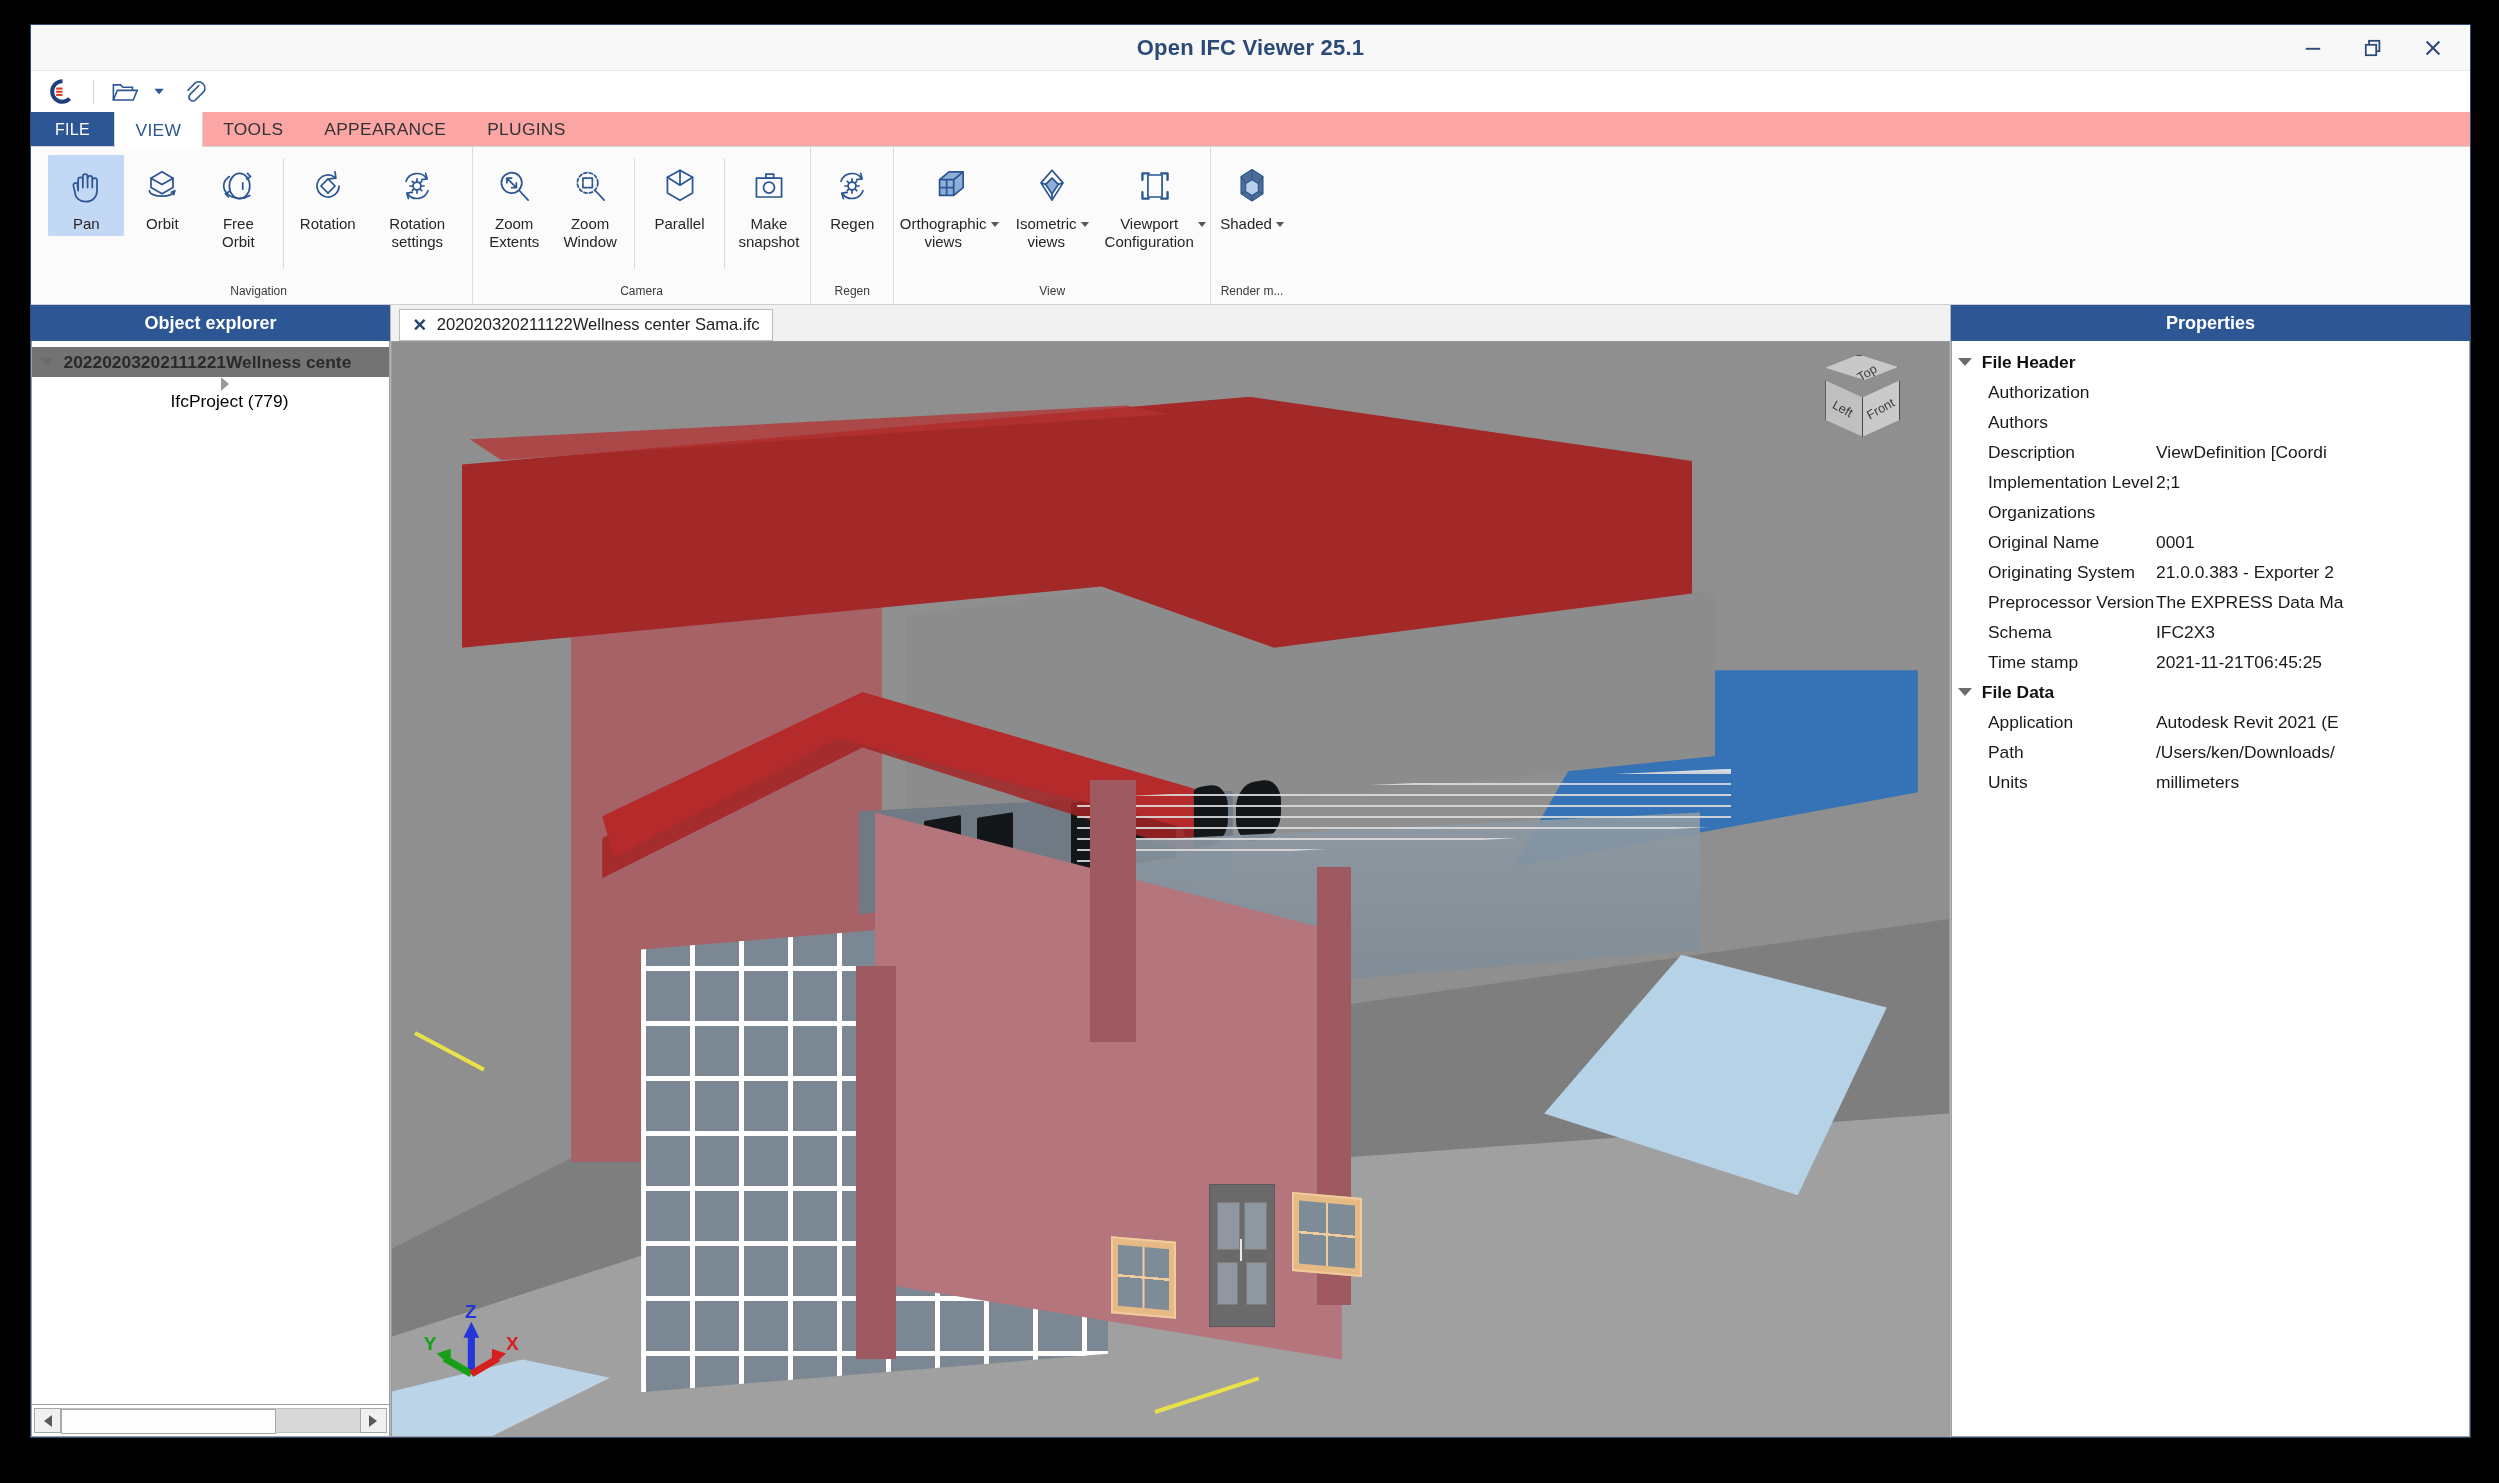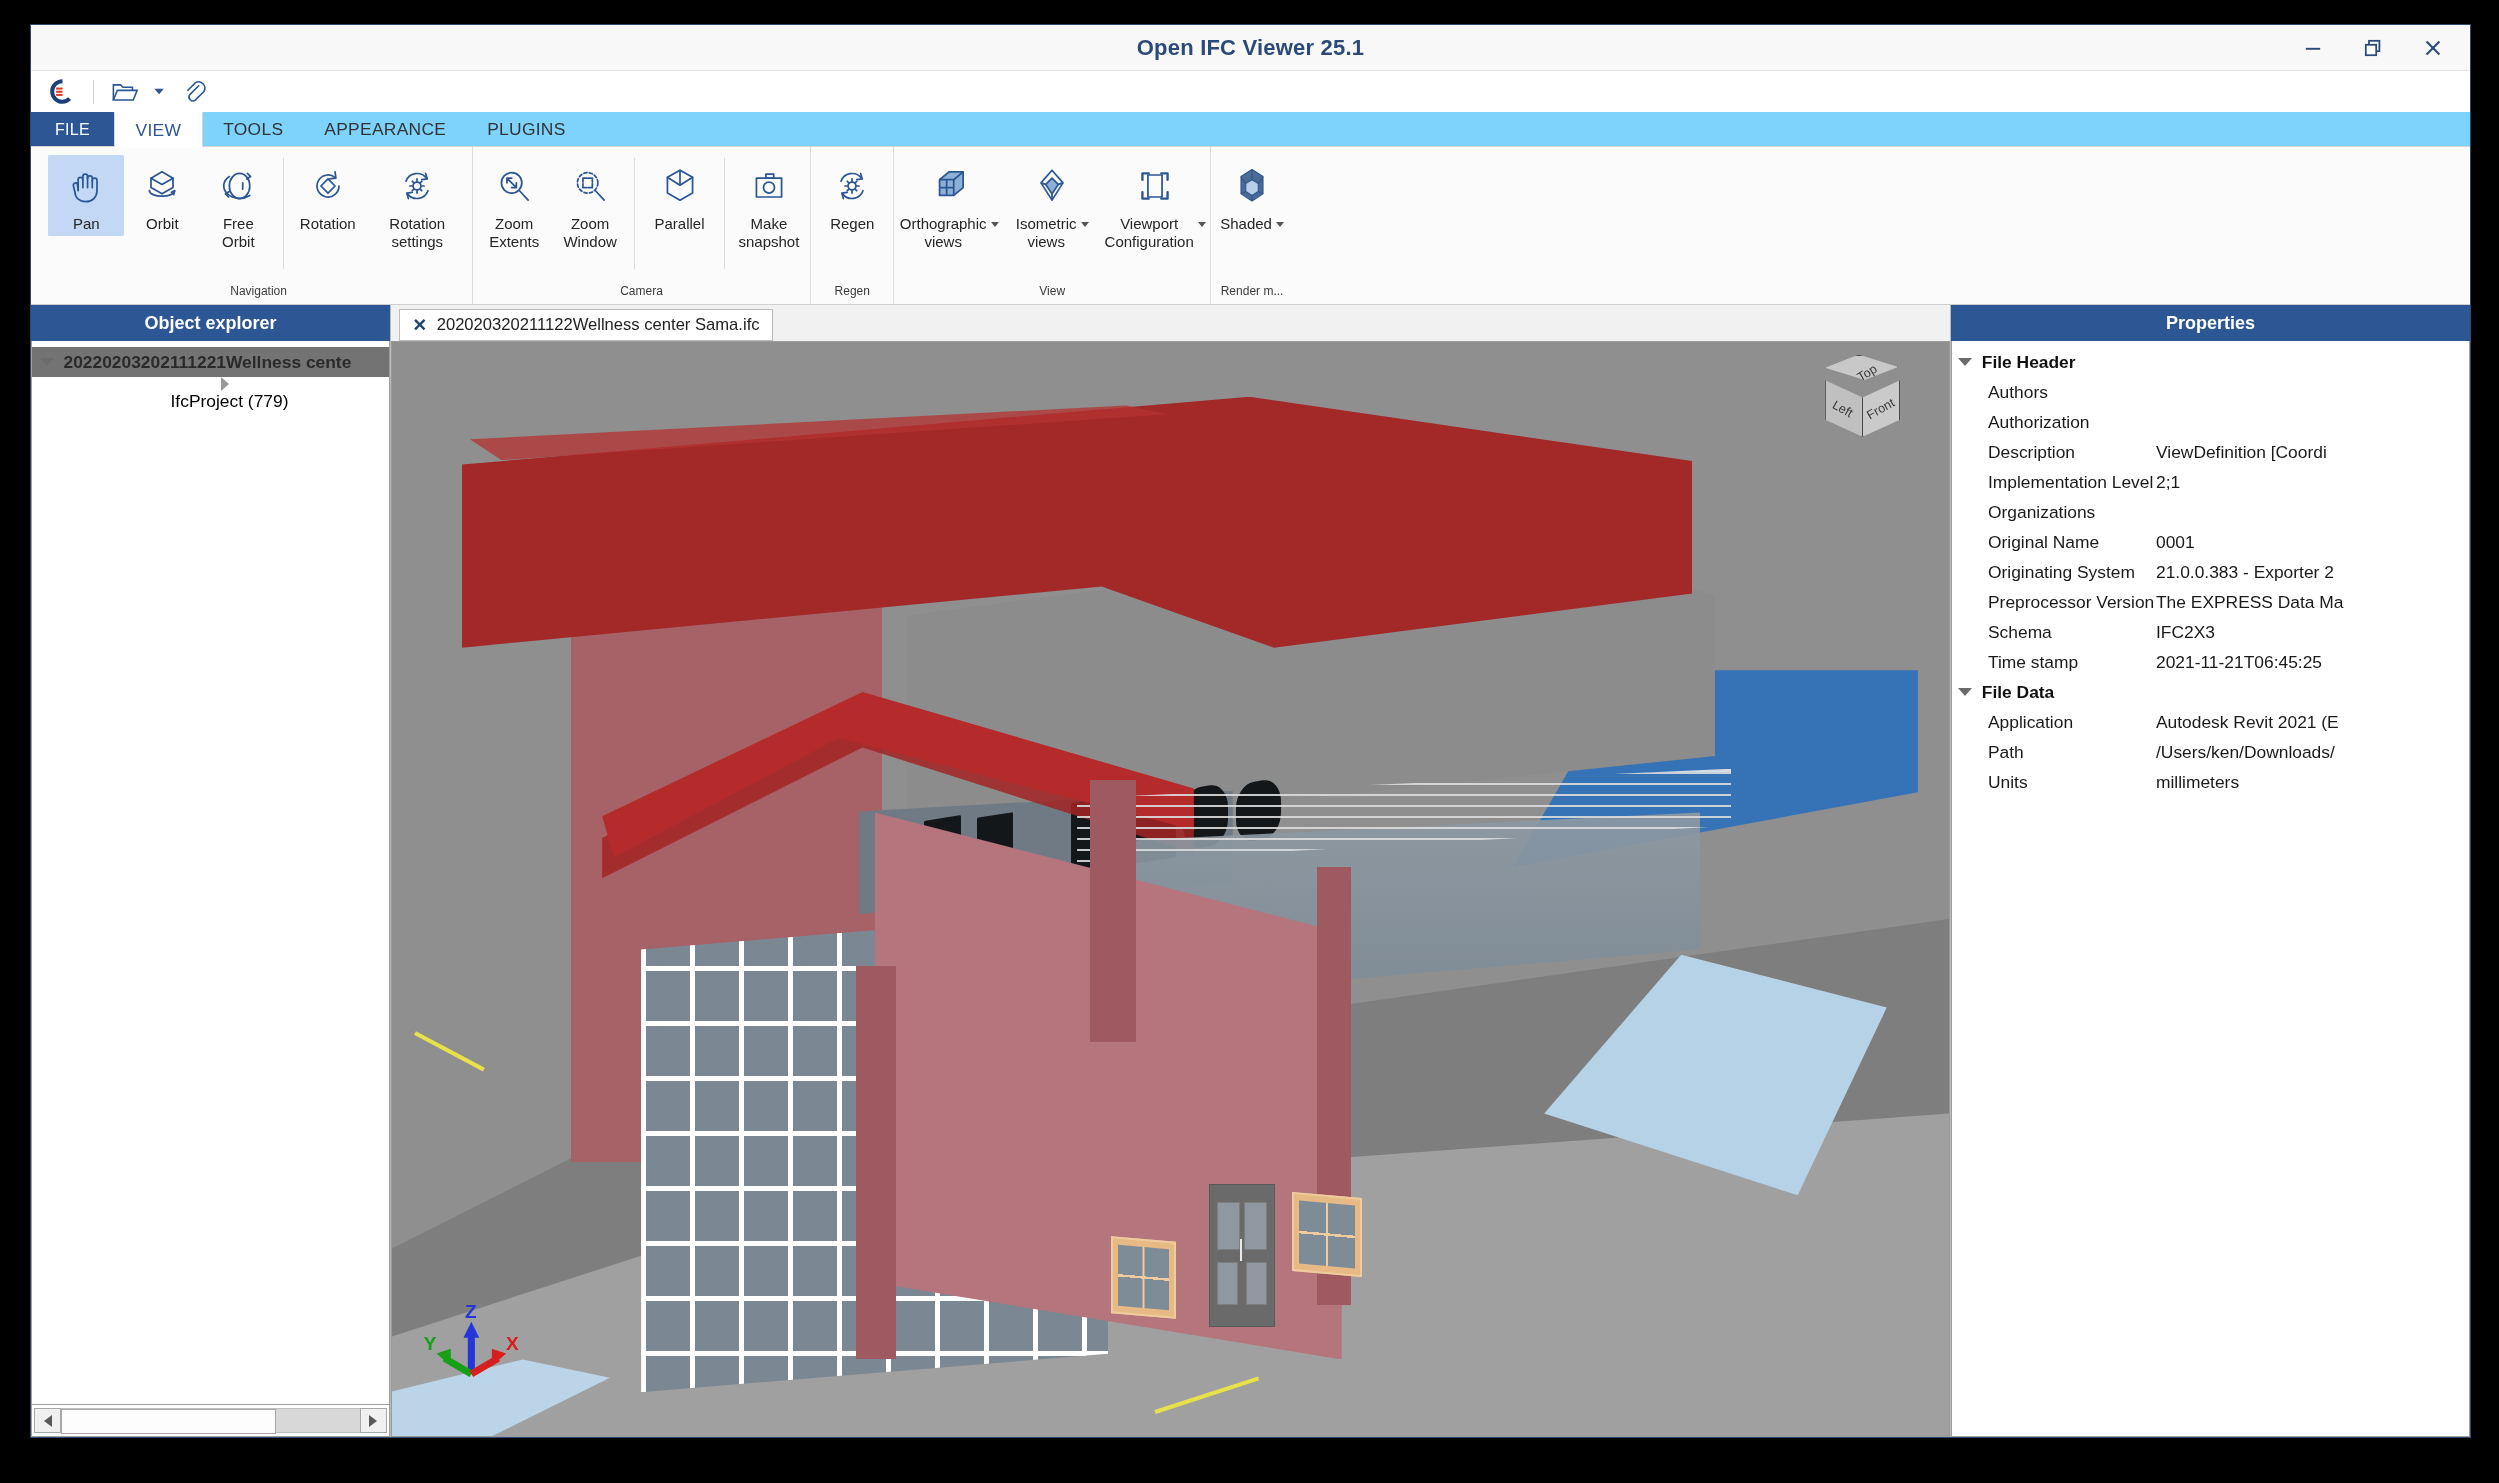--- a/index.html
+++ b/index.html
@@ -53,21 +53,21 @@
     padding-left: 16px; gap: 11px;
   }
   .qat-sep {
     width: 0.8px; height: 24px; background: #d0d0d0; margin: 0 4.7px;
   }
   .qat-item { display: flex; align-items: center; cursor: pointer; padding: 1.6px; }
 
   
   .ribbon-tabs {
     height: 35px; min-height: 35px;
-    background: #7dd3fc;
+    background: #fca5a5;
     display: flex; align-items: stretch;
     position: relative;
   }
   .ribbon-tabs::after {
     content: ""; position: absolute; left: 0; right: 0; bottom: 0;
     height: 0.8px; background: #d6d6d6;
   }
   .tab {
     display: flex; align-items: center; justify-content: center;
     padding: 0 20.5px;
@@ -860,25 +860,25 @@
     </div>
 
     <div class="panel-right">
       <div class="panel-header">Properties</div>
       <div class="props" id="props-body">
           <div class="prop-group">
             <span class="tw-down" style="margin-right: 9.5px;"></span>
             <span>File Header</span>
           </div>
           <div class="prop-row">
+            <div class="prop-key">Authorization</div>
+            <div class="prop-val"></div>
+          </div>
+          <div class="prop-row">
             <div class="prop-key">Authors</div>
-            <div class="prop-val"></div>
-          </div>
-          <div class="prop-row">
-            <div class="prop-key">Authorization</div>
             <div class="prop-val"></div>
           </div>
           <div class="prop-row">
             <div class="prop-key">Description</div>
             <div class="prop-val">ViewDefinition [Coordi</div>
           </div>
           <div class="prop-row">
             <div class="prop-key">Implementation Level</div>
             <div class="prop-val">2;1</div>
           </div>

